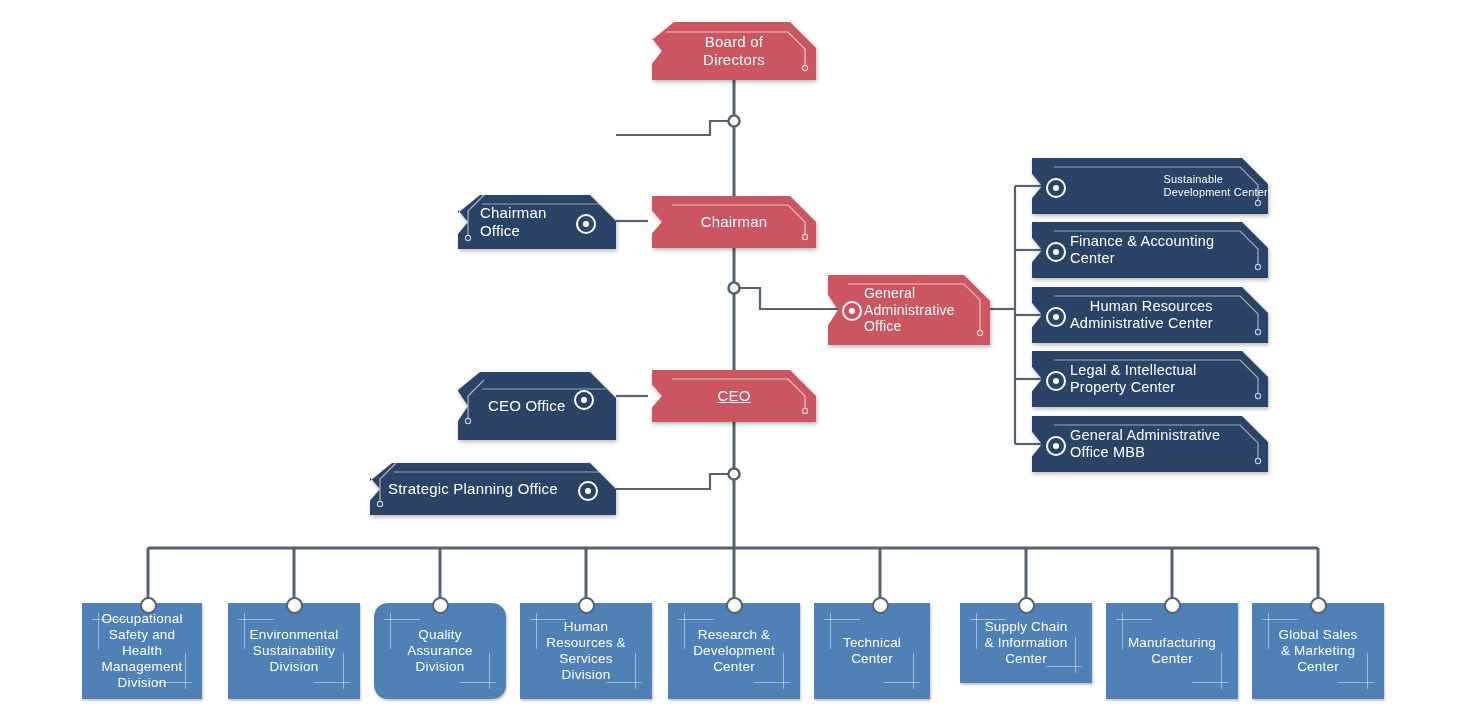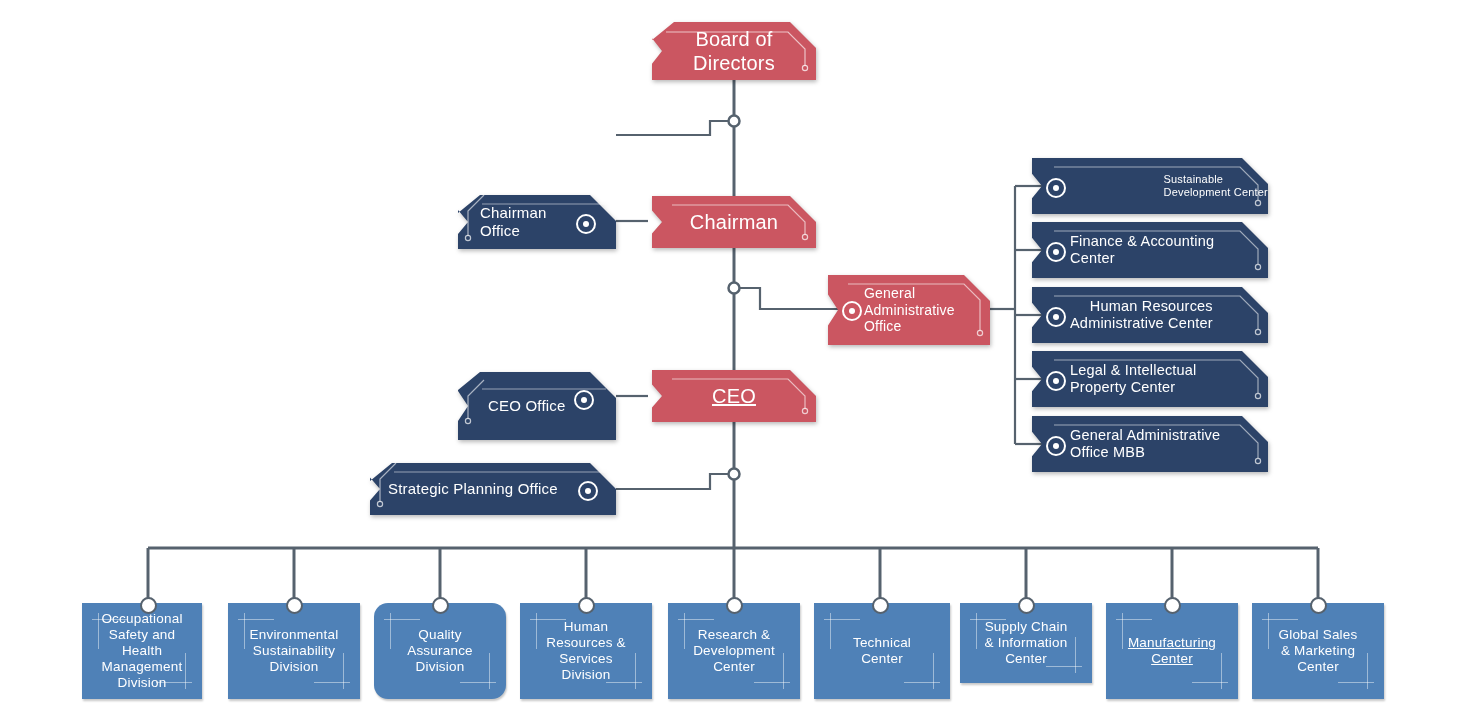--- a/index.html
+++ b/index.html
@@ -79,21 +79,21 @@
   .leaf .br.tl-v{left:16px;top:10px;width:1px;height:36px;}
   .leaf .br.br-h{right:10px;bottom:16px;width:36px;height:1px;}
   .leaf .br.br-v{right:16px;bottom:10px;width:1px;height:36px;}
 
   
   .knob{
     position:absolute;width:13px;height:13px;border-radius:50%;
     background:#ffffff;border:2px solid #56626e;z-index:6;
   }
 
-  .t-red{font-size:20px;}
+  .t-red{font-size:15px;}
   .t-navy{font-size:15px;}
 </style>
 </head>
 <body>
 
 <div id="chart-root">
 
   <svg id="wires" viewBox="0 0 1469 720" width="1469" height="720">
     <g stroke="#56626e" stroke-width="3" fill="none" stroke-linecap="butt">
 
@@ -307,38 +307,38 @@
       </div>
       <div class="node leaf" style="left: 668px; top: 603px; width: 132px; height: 96px;">
         <span class="br tl-h"></span>
         <span class="br tl-v"></span>
         <span class="br br-h"></span>
         <span class="br br-v"></span>
         <span class="label">Research &amp;
 Development
 Center</span>
       </div>
-      <div class="node leaf" style="left: 814px; top: 603px; width: 136px; height: 96px;">
+      <div class="node leaf" style="left: 814px; top: 603px; width: 116px; height: 96px;">
         <span class="br tl-h"></span>
         <span class="br tl-v"></span>
         <span class="br br-h"></span>
         <span class="br br-v"></span>
         <span class="label">Technical
 Center</span>
       </div>
       <div class="node leaf" style="left: 960px; top: 603px; width: 132px; height: 80px;">
         <span class="br tl-h"></span>
         <span class="br tl-v"></span>
         <span class="br br-h"></span>
         <span class="br br-v"></span>
         <span class="label">Supply Chain
 &amp; Information
 Center</span>
       </div>
-      <div class="node leaf" style="left: 1106px; top: 603px; width: 132px; height: 96px; text-decoration: underline;">
+      <div class="node leaf" style="left: 1106px; top: 603px; width: 132px; height: 96px;">
         <span class="br tl-h"></span>
         <span class="br tl-v"></span>
         <span class="br br-h"></span>
         <span class="br br-v"></span>
         <span class="label">Manufacturing
 Center</span>
       </div>
       <div class="node leaf" style="left: 1252px; top: 603px; width: 132px; height: 96px;">
         <span class="br tl-h"></span>
         <span class="br tl-v"></span>

